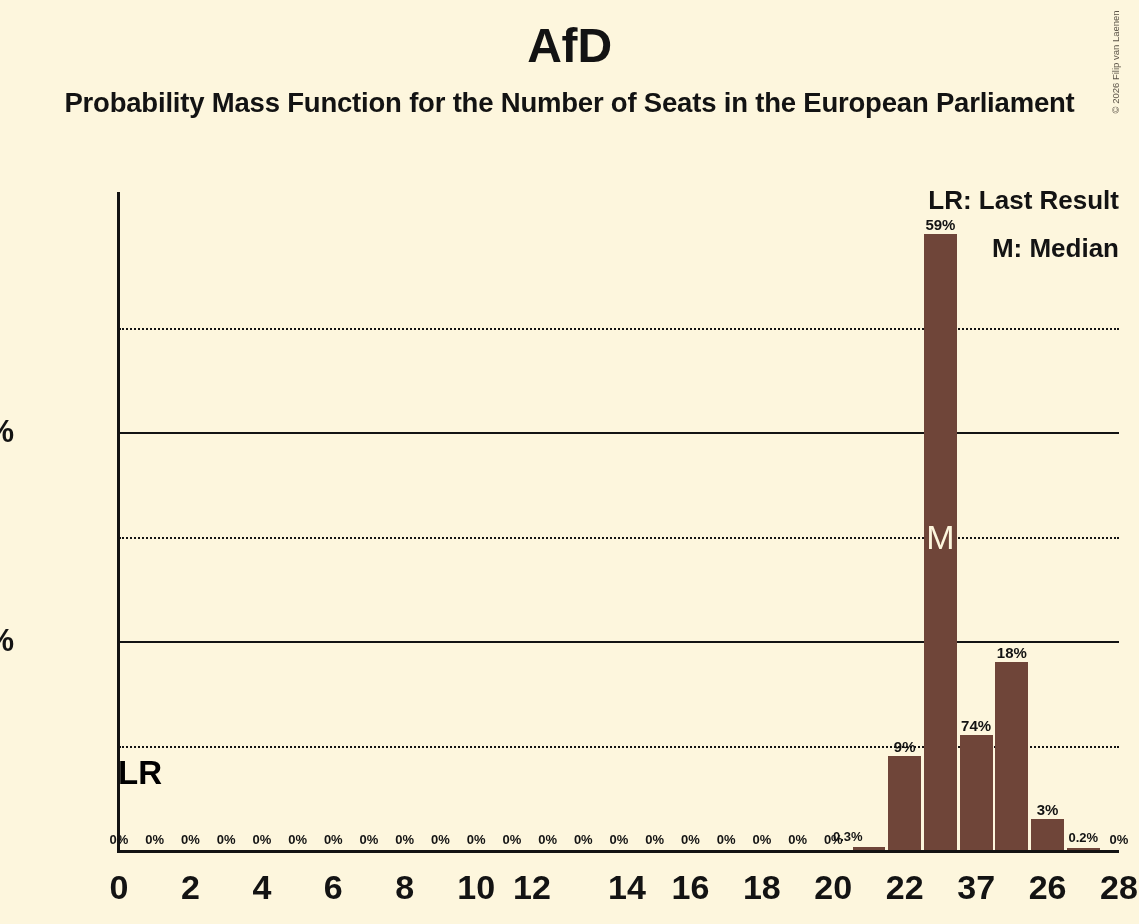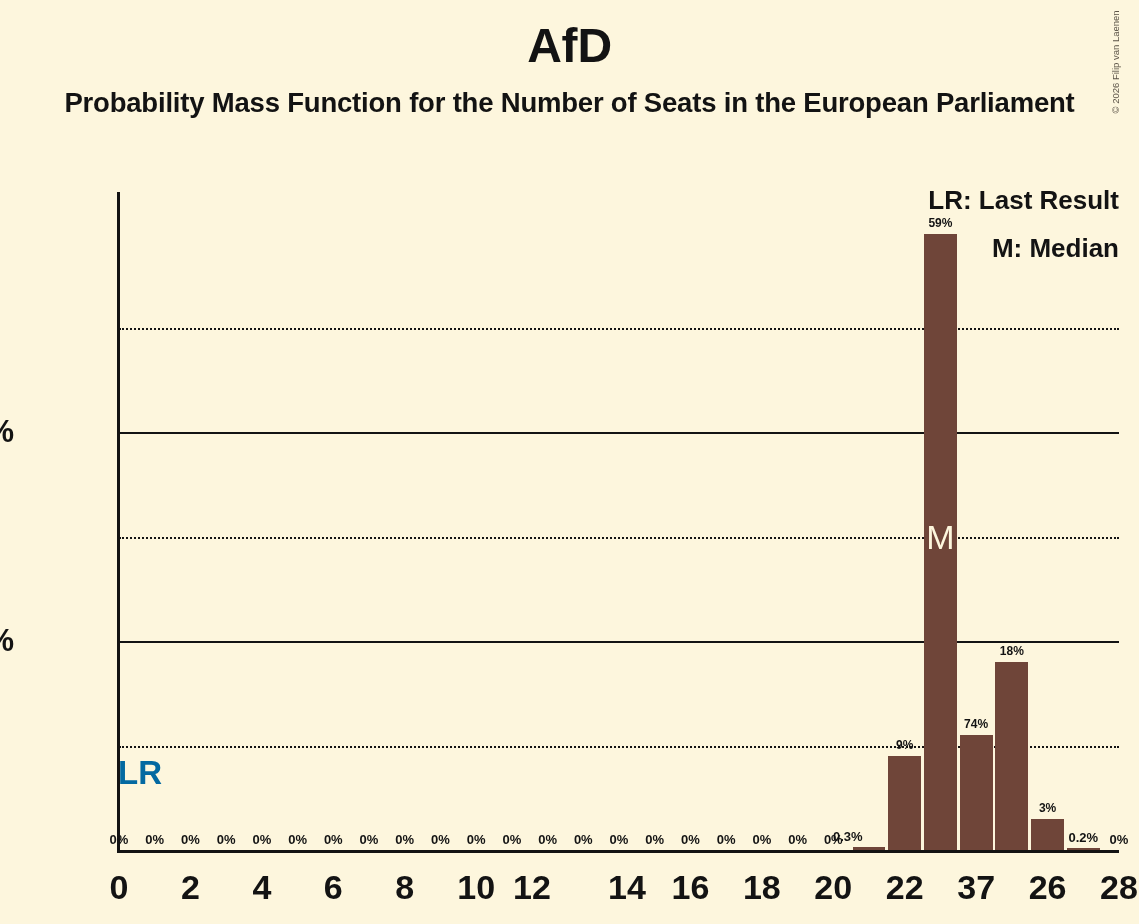--- a/index.html
+++ b/index.html
@@ -114,21 +114,21 @@
 
   
   .bar {
     position: absolute;
     bottom: 0;
     background: #6f4539;
   }
   .bar-label {
     position: absolute;
     text-align: center;
-    font-size: 12px;
+    font-size: 15px;
     font-weight: bold;
     color: #131313;
     line-height: 1;
     white-space: nowrap;
   }
   .bar-label.small {
     font-size: 13px;
   }
 
   .median-marker {
@@ -137,21 +137,21 @@
     color: #fdf6dd;
     font-size: 34px;
     font-weight: normal;
     line-height: 1;
   }
 
   .lr-marker {
     position: absolute;
     font-size: 33px;
     font-weight: bold;
-    color: #0369a1;
+    color: #000000;
     line-height: 1;
   }
 
   
   .xtick {
     position: absolute;
     text-align: center;
     font-size: 34px;
     font-weight: bold;
     color: #131313;

